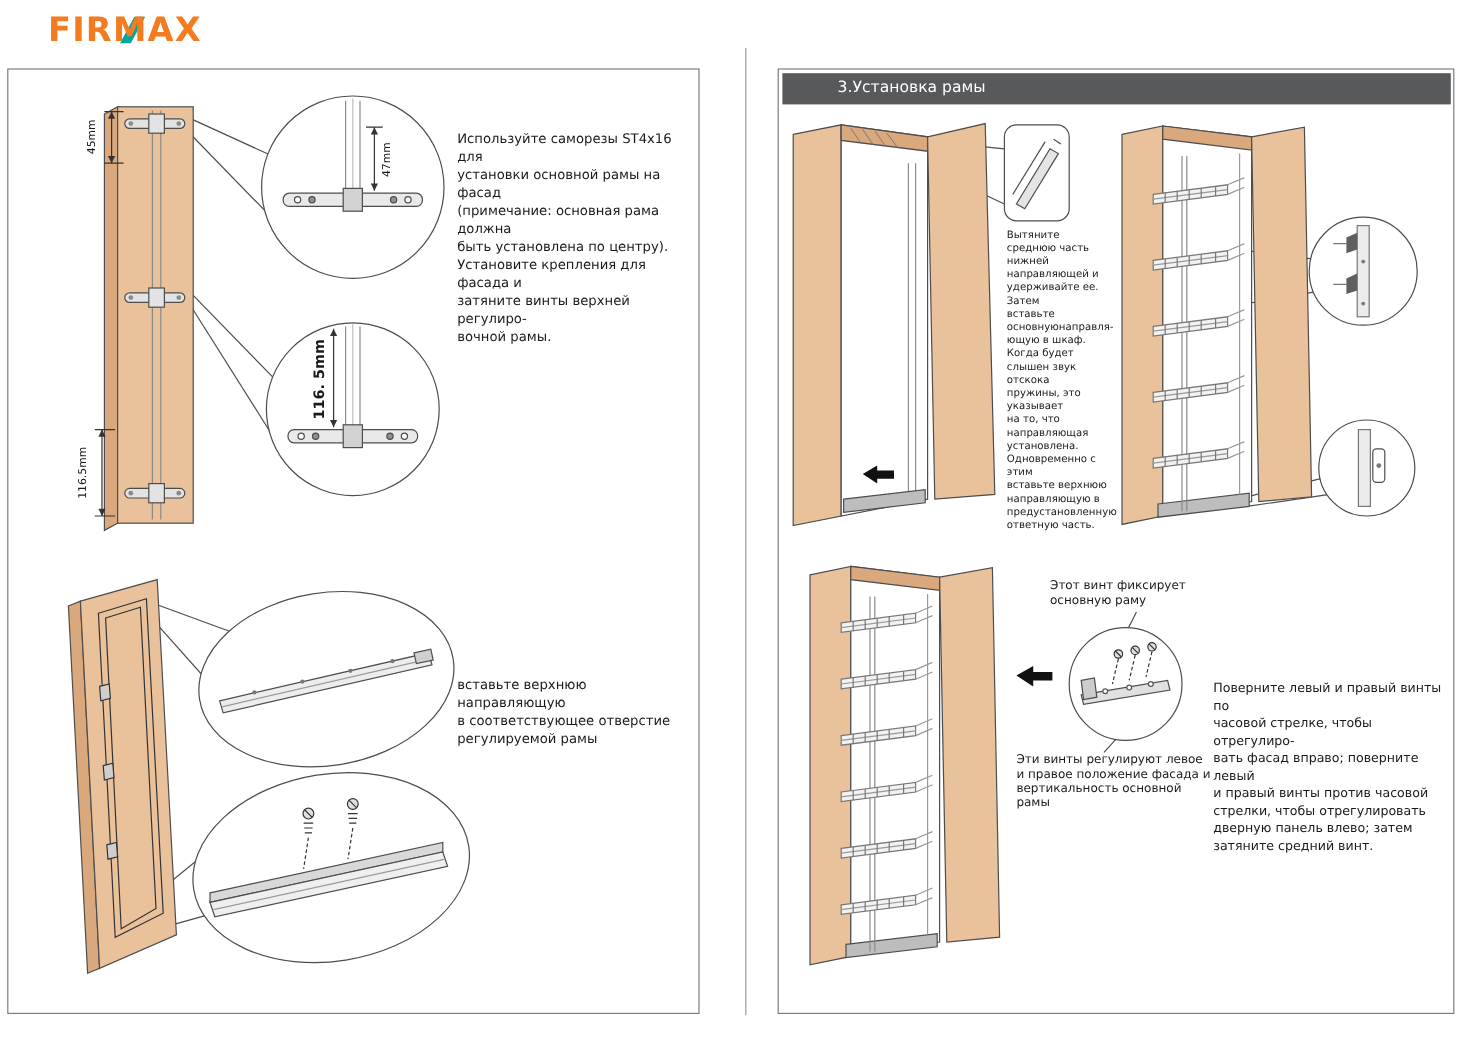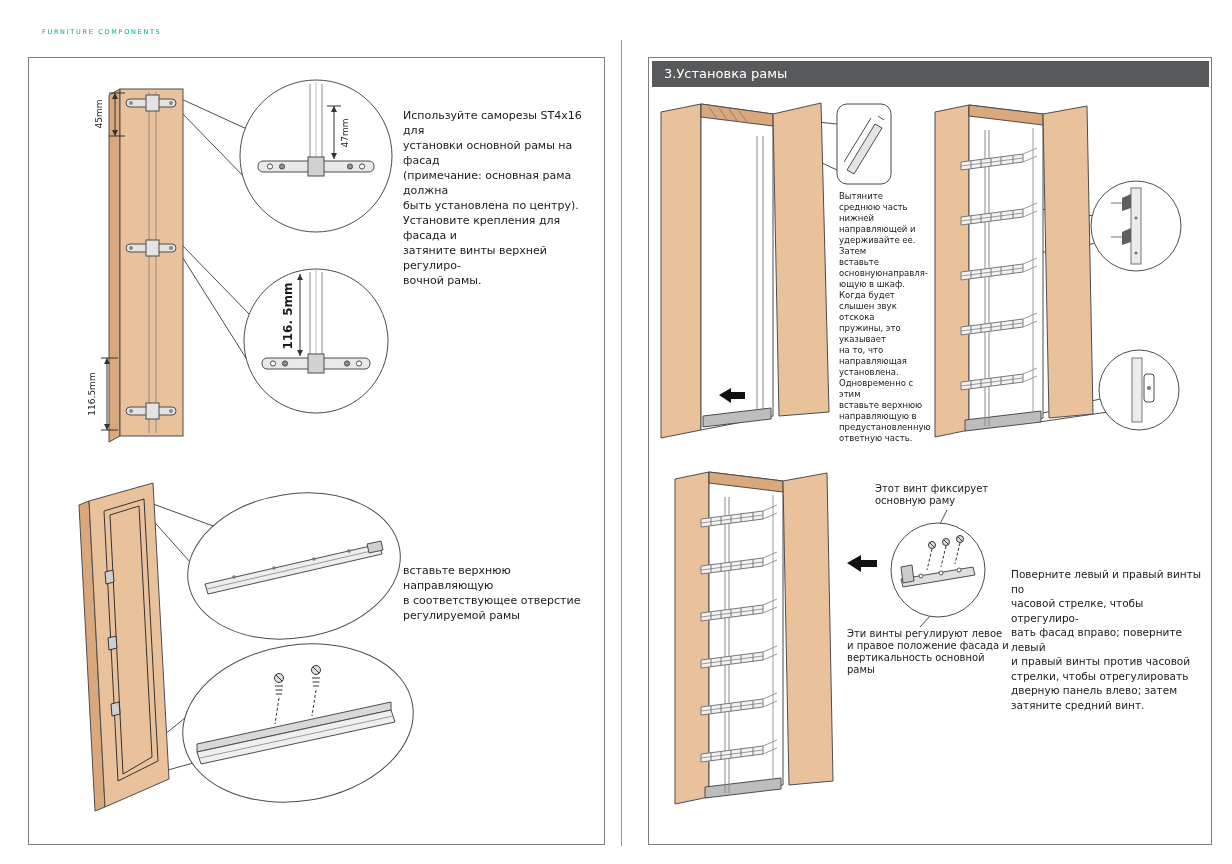--- a/index.html
+++ b/index.html
@@ -8,42 +8,50 @@
     font-family:"DejaVu Sans","Liberation Sans",sans-serif;color:#1a1a1a;
   }
   
   .logo{position:absolute;left:40px;top:10px;width:170px;height:44px;}
   .brand-row{position:relative;height:30px;}
   .brand{position:relative;z-index:2;font-size:28px;font-weight:800;letter-spacing:1px;color:#f47b20;line-height:30px;}
   .swoosh{position:absolute;left:56px;top:2px;z-index:1;}
   .tagline{font-size:6.5px;letter-spacing:1.7px;color:#00a79d;margin-top:18px;margin-left:2px;white-space:nowrap;}
   
   .panel{position:absolute;top:57px;height:788px;background:#fff;border:1px solid #7e7e7e;box-sizing:border-box;}
-  .panel-left{left:28px;width:577px;padding-left:39px;}
+  .panel-left{left:6px;width:577px;padding-left:39px;}
   .panel-right{left:648px;width:564px;}
   .divider{position:absolute;left:621px;top:40px;width:1px;height:806px;background:#9a9a9a;}
   .art{position:absolute;left:0;top:0;}
   
   .txt{position:absolute;white-space:pre-line;}
   .txt-md{font-size:11px;line-height:15px;}
   .txt-sm{font-size:8.5px;line-height:11px;}
   .txt-label{font-size:10px;line-height:12px;}
   .txt-final{font-size:10.5px;line-height:14.5px;}
   .dim{position:absolute;font-size:9px;white-space:nowrap;transform:translate(-50%,-50%) rotate(-90deg);}
   .dim-bold{font-size:12px;font-weight:bold;}
   
   .section-header{position:absolute;left:3px;top:3px;width:557px;height:26px;background:#58595b;}
-  .section-header span{display:block;color:#fff;font-size:13px;line-height:26px;padding-left:12px;}
+  .section-header span{display:block;color:#fff;font-size:13px;line-height:26px;padding-left:46px;}
 </style>
 </head>
 <body>
 
 <div class="page">
 
   <div class="logo">
+    <div class="brand-row">
+      <span class="swoosh">
+        <svg width="34" height="26">
+            <polygon points="4,24 16,2 25,2 13,24" fill="#00a79d"></polygon>
+          </svg>
+      </span>
+      <span class="brand">FIRMAX</span>
+    </div>
     <div class="tagline">FURNITURE COMPONENTS</div>
   </div>
 
   <div class="divider"></div>
 
   <div class="panel panel-left">
     <svg class="art" width="575" height="786" viewBox="0 0 575 786">
 
       <g stroke="#4d4d4d" stroke-width="1">
         <line x1="150" y1="40" x2="220" y2="72"></line>

